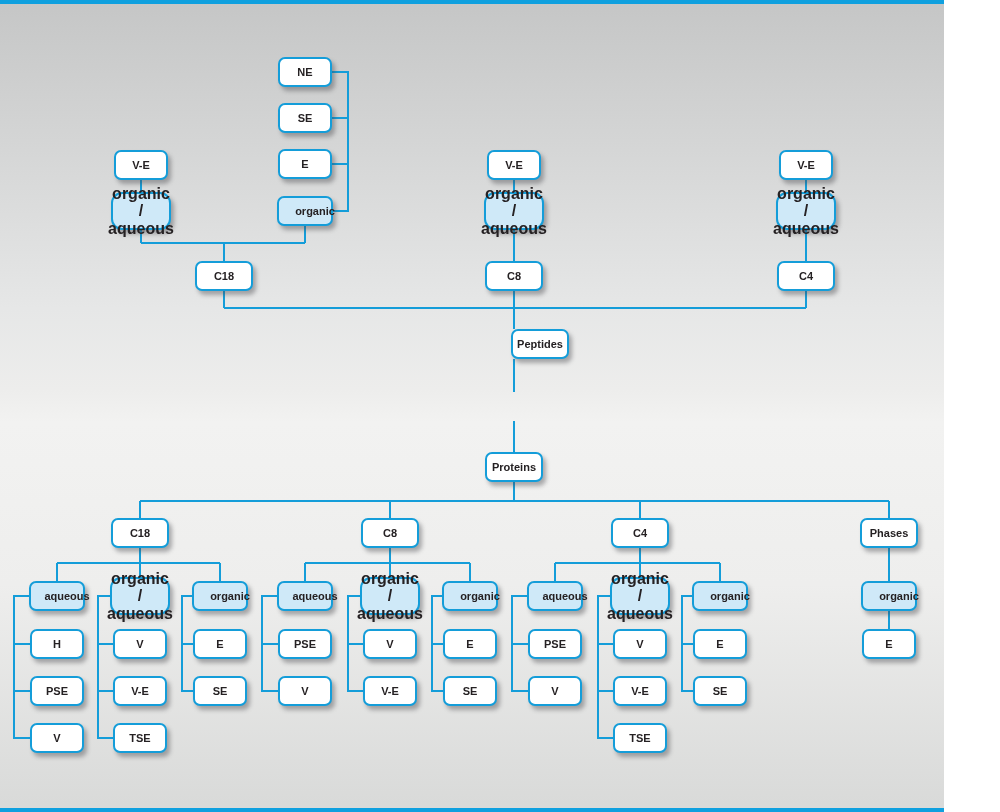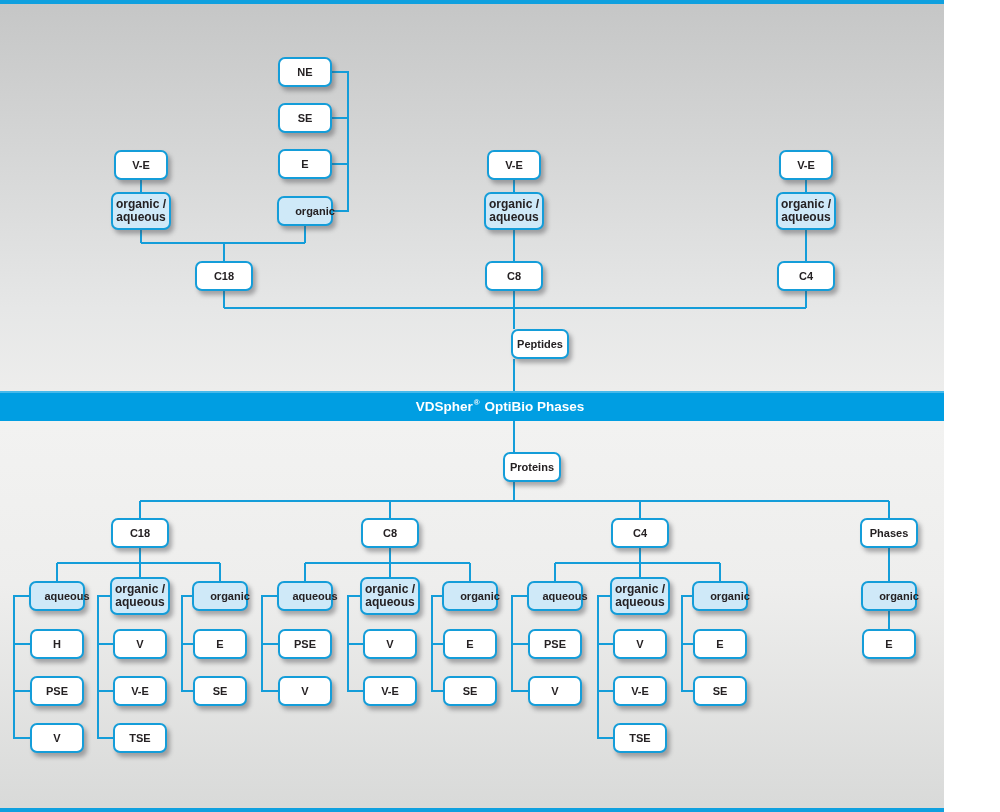--- a/index.html
+++ b/index.html
@@ -39,21 +39,22 @@
     text-align: center;
     box-shadow: 3px 4px 4px rgba(70,70,75,0.42);
     z-index: 2;
   }
   .mode { width: 56px; background: #cfe9f8; padding-left: 20px; }
   .oa {
     width: 60px; height: 38px;
     background: #cfe9f8;
     white-space: pre-line;
     line-height: 1.08;
-    font-size: 12px;
+    font-size: 16px;
+    border-radius: 11px;
   }
   .col { width: 58px; }
   .banner {
     position: absolute; left: 0; top: 391px;
     width: 1000px; height: 30px;
     background: #009ee2;
     box-shadow: inset 0 2px 0 rgba(255,255,255,0.28);
     display: flex; align-items: center; justify-content: center;
     color: #ffffff; font-weight: bold; font-size: 13.5px;
     z-index: 2;
@@ -119,27 +120,22 @@
 aqueous</div>
   <div class="node col" style="left:485px; top:261px;">C8</div>
 
   <div class="node" style="left:779px; top:150px;">V-E</div>
   <div class="node oa" style="left:776px; top:192px;">organic /
 aqueous</div>
   <div class="node col" style="left:777px; top:261px;">C4</div>
 
   <div class="node col" style="left:511px; top:329px;">Peptides</div>
 
-  <div class="banner">
-    <span>VDSpher</span>
-    <span class="reg">®</span>
-    <span class="rest">OptiBio Phases</span>
-  </div>
 
-  <div class="node col" style="left:503px; top:452px;">Proteins</div>
+  <div class="node col" style="left:485px; top:452px;">Proteins</div>
 
   <div class="node col" style="left:111px; top:518px;">C18</div>
   <div class="node col" style="left:361px; top:518px;">C8</div>
   <div class="node col" style="left:611px; top:518px;">C4</div>
   <div class="node col" style="left:860px; top:518px;">Phases</div>
 
   <div class="node mode" style="left:29px;  top:581px;">aqueous</div>
   <div class="node oa" style="left:110px; top:577px;">organic /
 aqueous</div>
   <div class="node mode" style="left:192px; top:581px;">organic</div>

